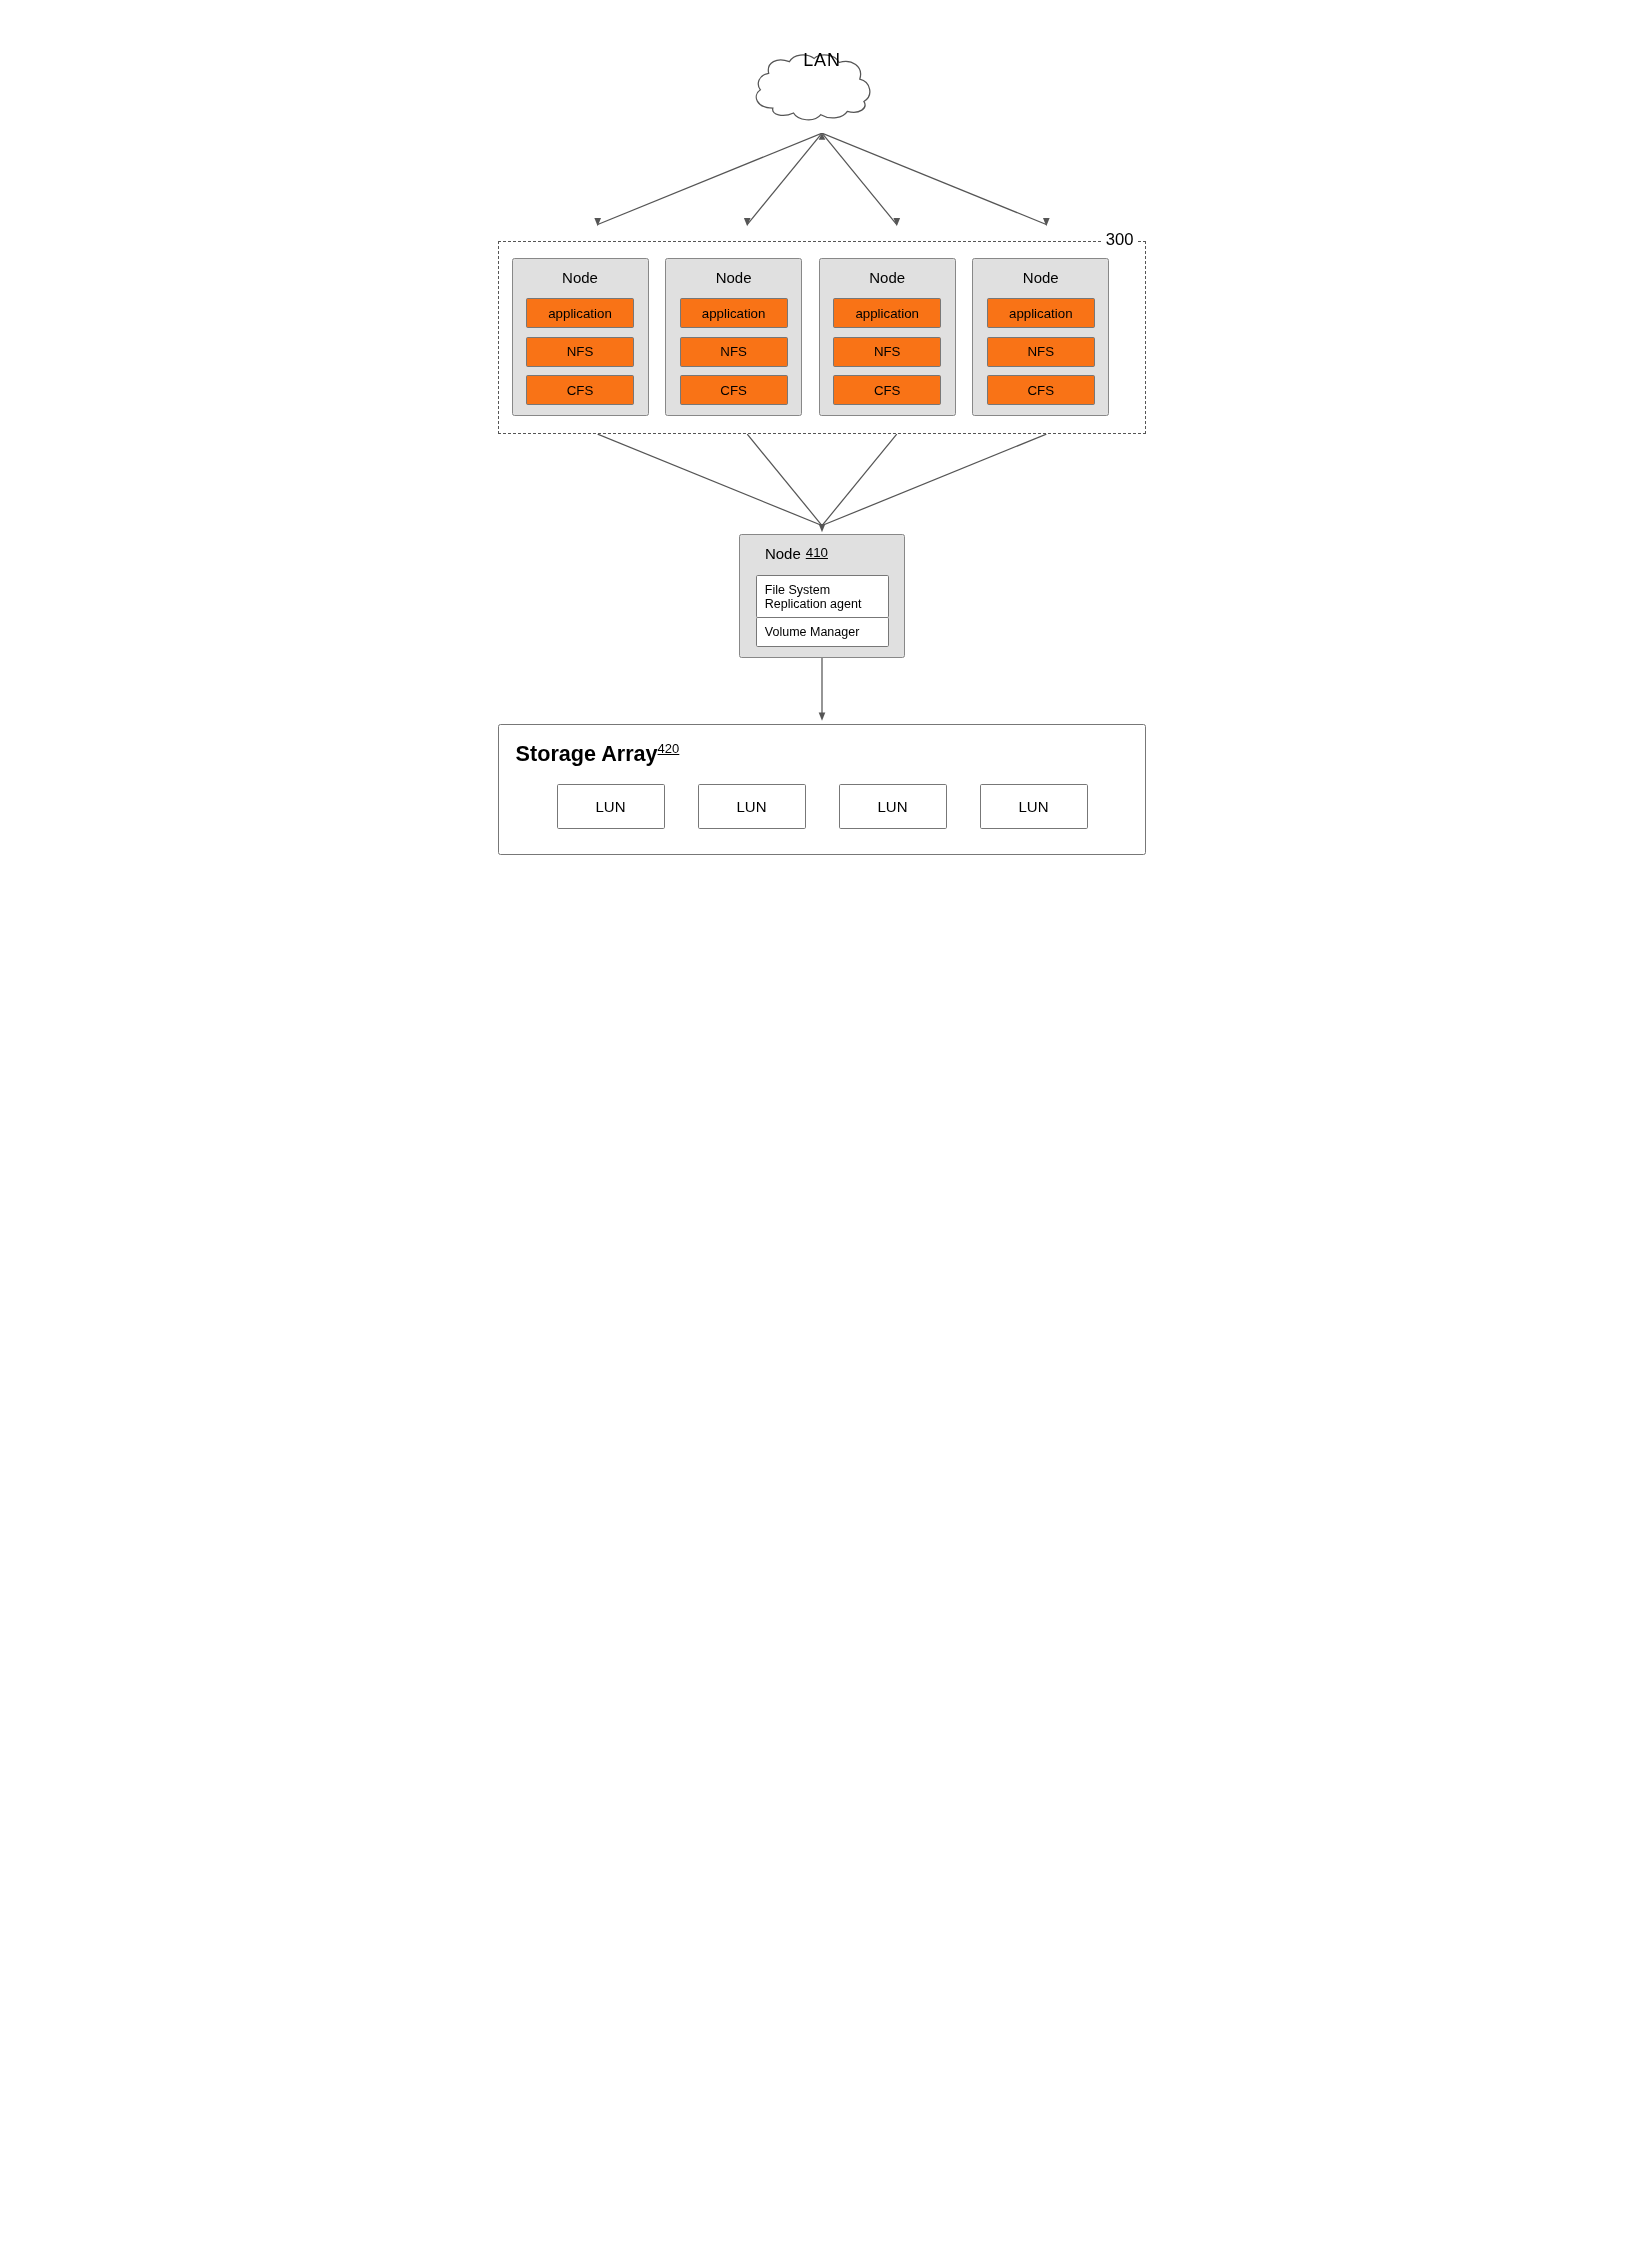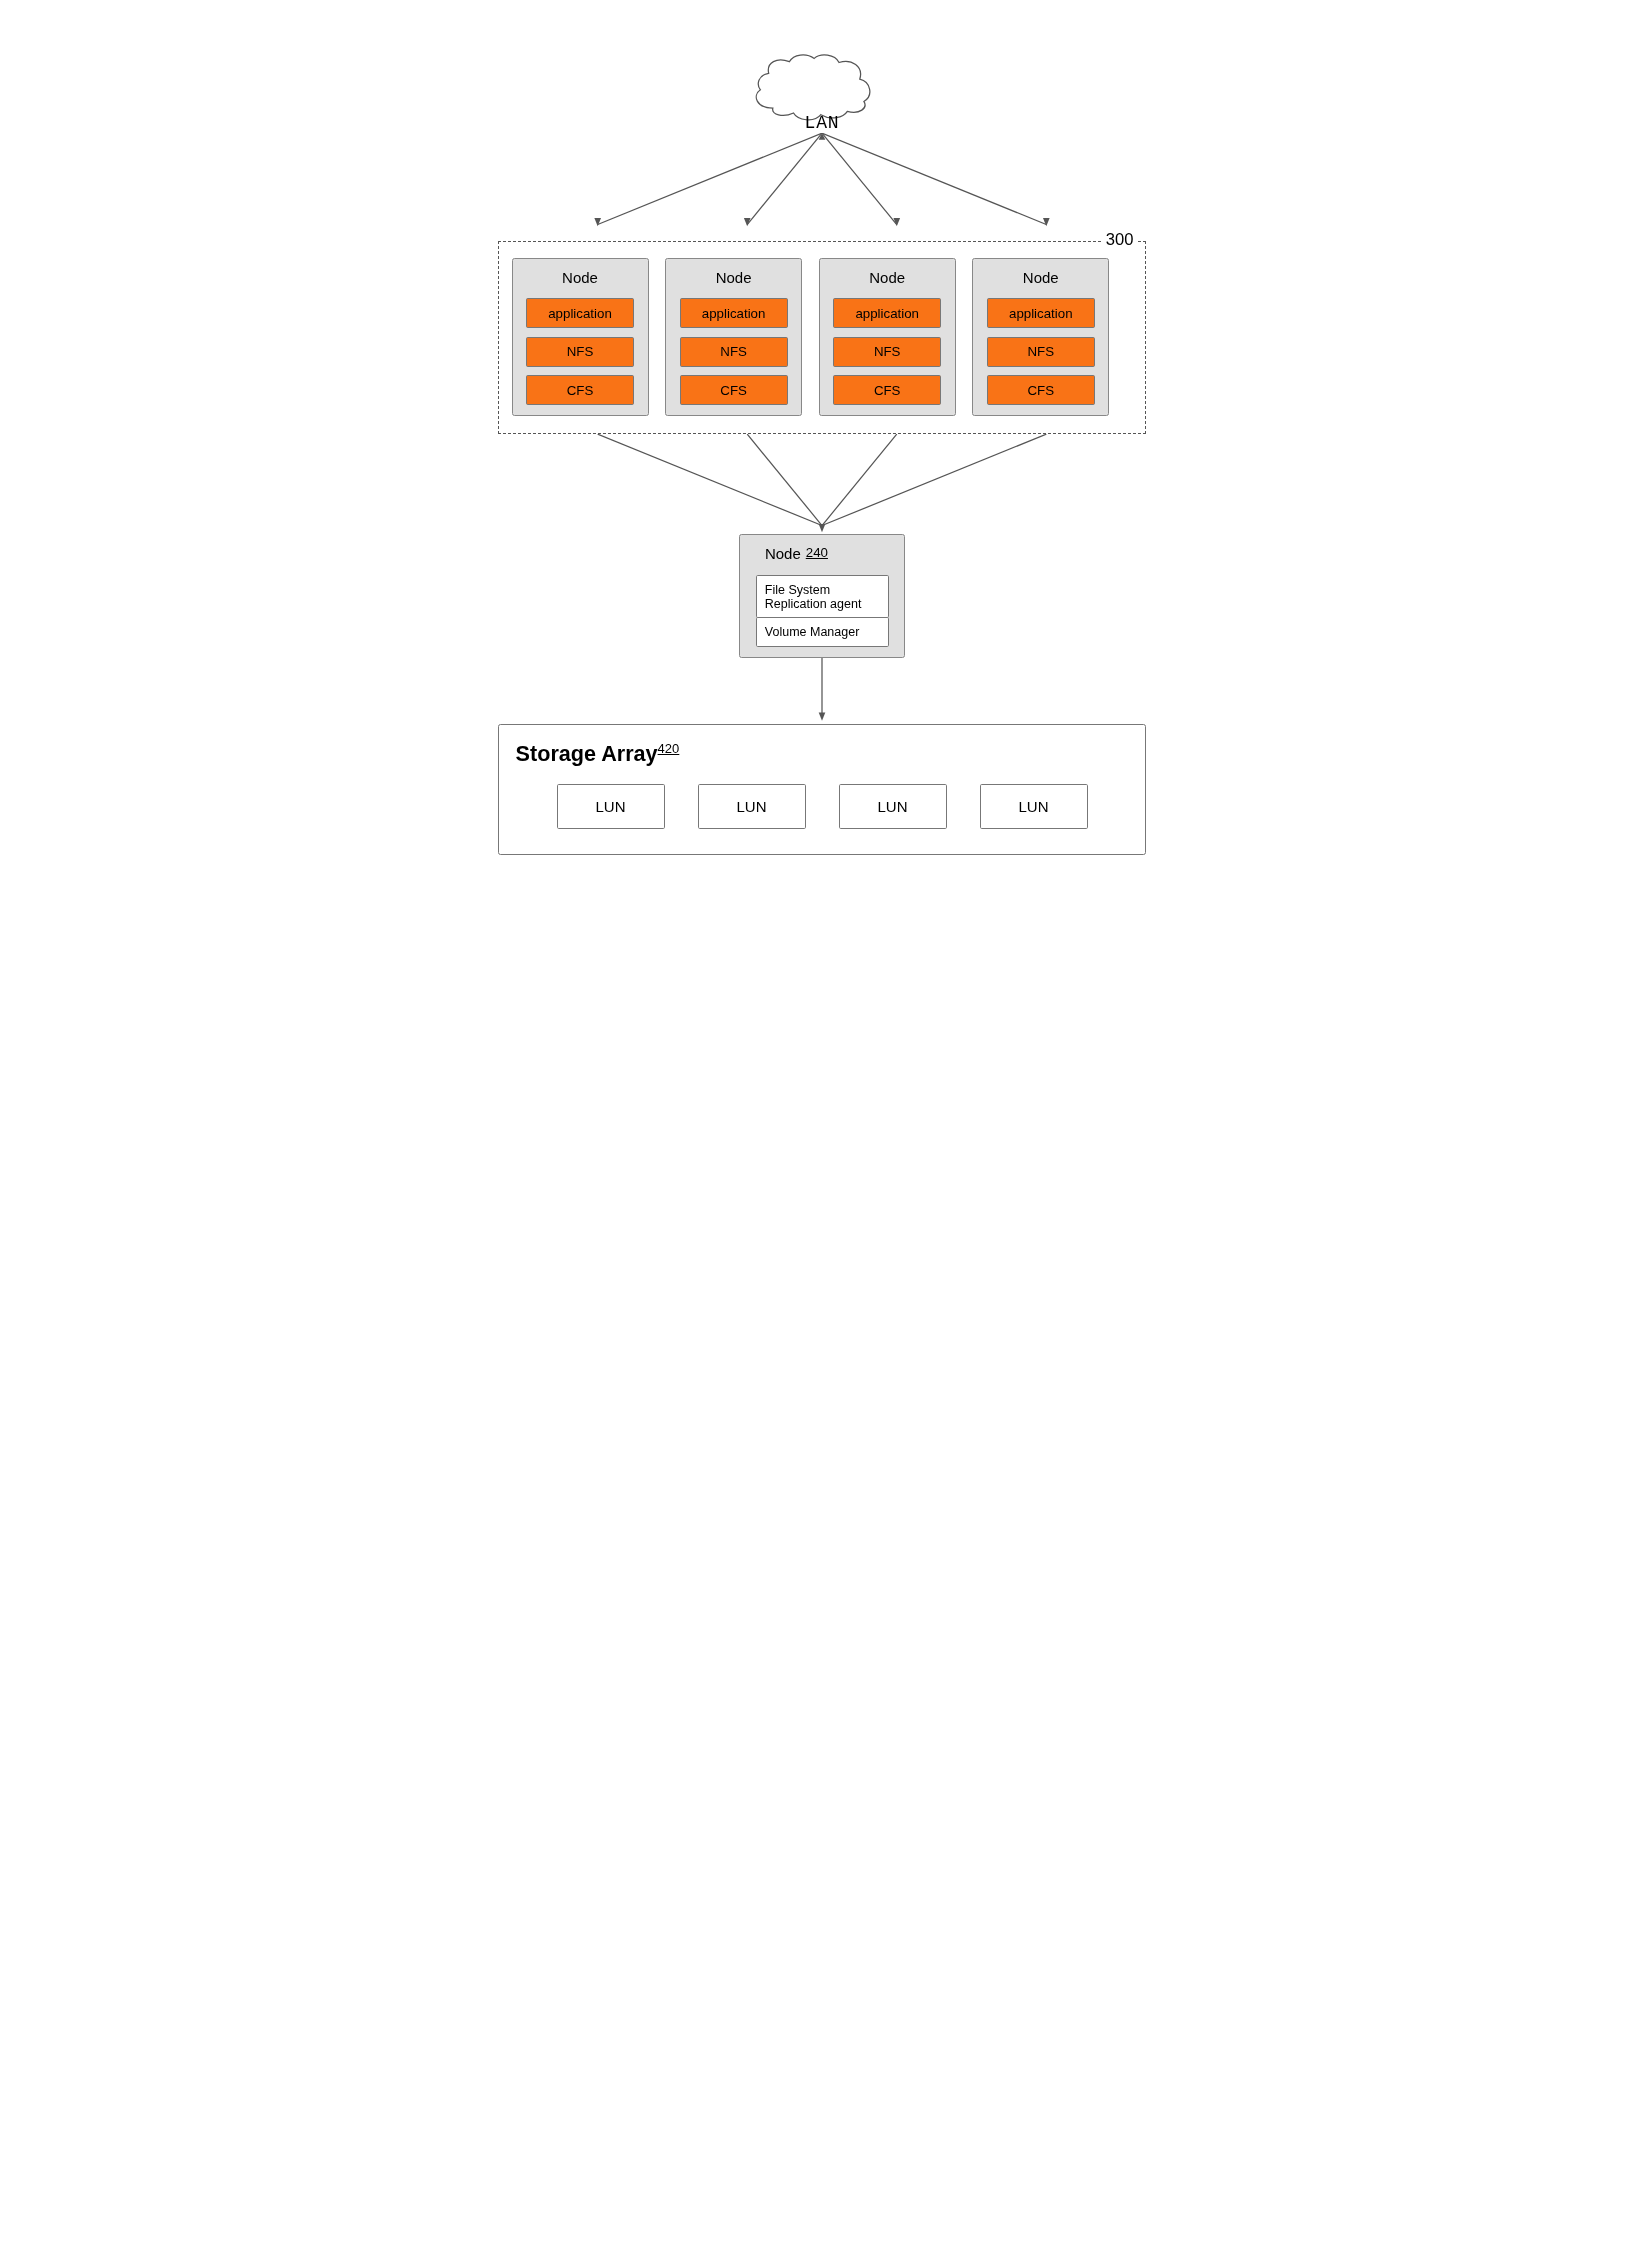--- a/index.html
+++ b/index.html
@@ -34,23 +34,22 @@
       flex-direction: column;
       align-items: center;
       margin-bottom: 8.3px;
     }
 
     .lan-cloud {
       position: relative;
       width: 149px;
       height: 83px;
       display: flex;
-      align-items: flex-end;
+      align-items: flex-start;
       justify-content: center;
-      font-family: Liberation Mono, monospace;
     }
 
     .lan-cloud svg {
       position: absolute;
       top: 0;
       left: 0;
       width: 100%;
       height: 100%;
     }
 
@@ -300,21 +299,21 @@
 
     <line x1="660" y1="0" x2="390" y2="110" stroke="#555" stroke-width="1.5"></line>
 
     <polygon points="386,108 394,108 390,118" fill="#555"></polygon>
   </svg>
 
   <div class="node410-section">
     <div class="node410-box">
       <div style="display:flex; align-items:baseline; gap:5px; align-self:flex-start; margin-left:8.3px; margin-bottom:6.6px;">
         <span class="node410-title">Node</span>
-        <span class="node410-label-ref">240</span>
+        <span class="node410-label-ref">410</span>
       </div>
       <div class="node410-component fs-rep">File System Replication agent</div>
       <div class="node410-component">Volume Manager</div>
     </div>
   </div>
 
   <svg class="arrows-svg" width="648" height="66" viewBox="0 0 780 80">
     <line x1="390" y1="0" x2="390" y2="68" stroke="#555" stroke-width="1.5"></line>
     <polygon points="386,66 394,66 390,76" fill="#555"></polygon>
   </svg>

